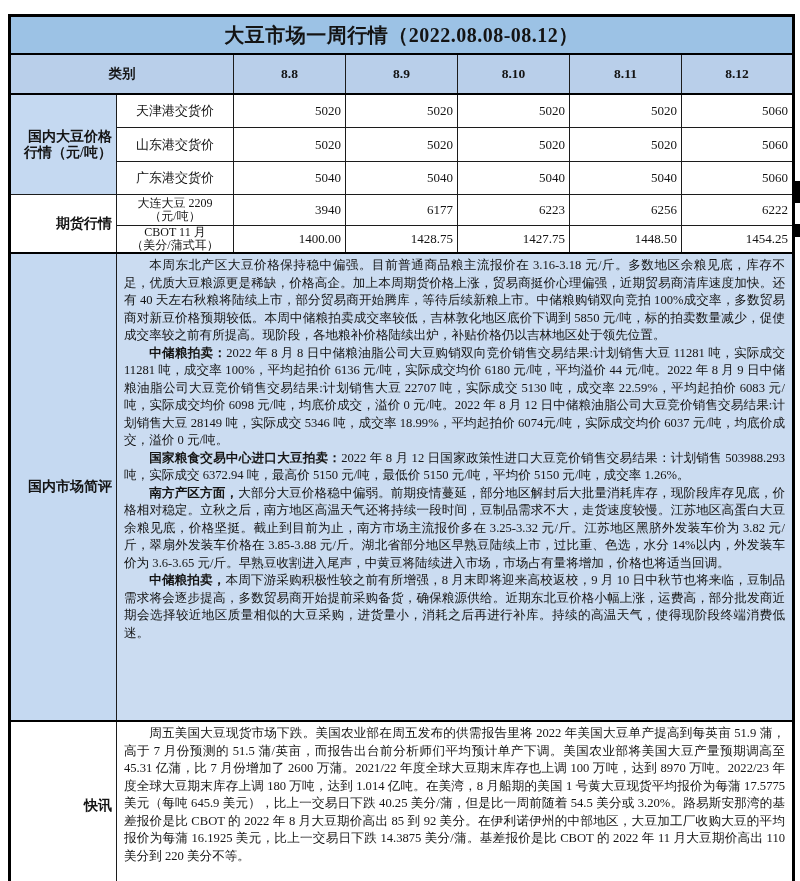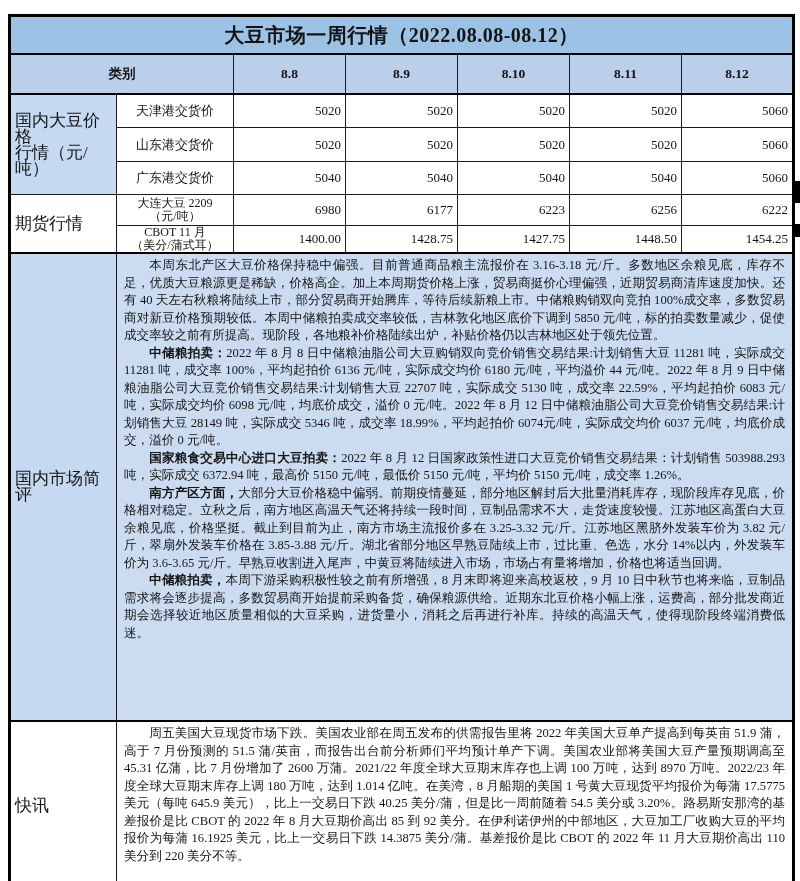--- a/index.html
+++ b/index.html
@@ -22,21 +22,21 @@
   tr.r-price td{height:32px;}
   tr.r-fut1 td{height:30px;}
   tr.r-fut2 td{height:26px;}
   tr.r-comm td{height:455px;border-top:2px solid #000;border-bottom:2px solid #000;}
   tr.r-news td{height:157px;border-bottom:2px solid #000;}
   tr.r-remark td{height:20px;}
   .title-cell{
     text-align:center;font-weight:bold;font-size:20px;letter-spacing:.5px;
   }
   .head-cell{text-align:center;font-weight:bold;font-size:13.5px;}
-  .grp-cell{text-align:left;font-weight:normal;font-size:17px;line-height:16px;}
+  .grp-cell{text-align:right;font-weight:bold;font-size:14px;line-height:16px;}
   .sub-cell{text-align:center;font-size:13px;line-height:14px;}
   .num-cell{text-align:right;font-size:13px;}
   .two-line{font-size:12px;line-height:13px;}
   .txt-cell{vertical-align:top;padding:3px 7px 8px 7px;}
   .txt-cell p{
     margin:0;font-size:12.6px;line-height:17.5px;text-indent:2em;
     text-align:justify;
   }
   .txt-cell b{font-weight:bold;}
   .remark-label{text-align:center;font-weight:bold;font-size:13px;}
@@ -103,21 +103,21 @@
     <td class="num-cell">5040</td>
     <td class="num-cell">5060</td>
   </tr>
 
   <tr class="r-fut1">
     <td rowspan="2" class="grp-cell">期货行情</td>
     <td class="sub-cell two-line">
       <div>大连大豆 2209</div>
       <div>（元/吨）</div>
     </td>
-    <td class="num-cell">6980</td>
+    <td class="num-cell">3940</td>
     <td class="num-cell">6177</td>
     <td class="num-cell">6223</td>
     <td class="num-cell">6256</td>
     <td class="num-cell">6222</td>
   </tr>
   <tr class="r-fut2">
     <td class="sub-cell two-line">
       <div>CBOT 11 月</div>
       <div>（美分/蒲式耳）</div>
     </td>

